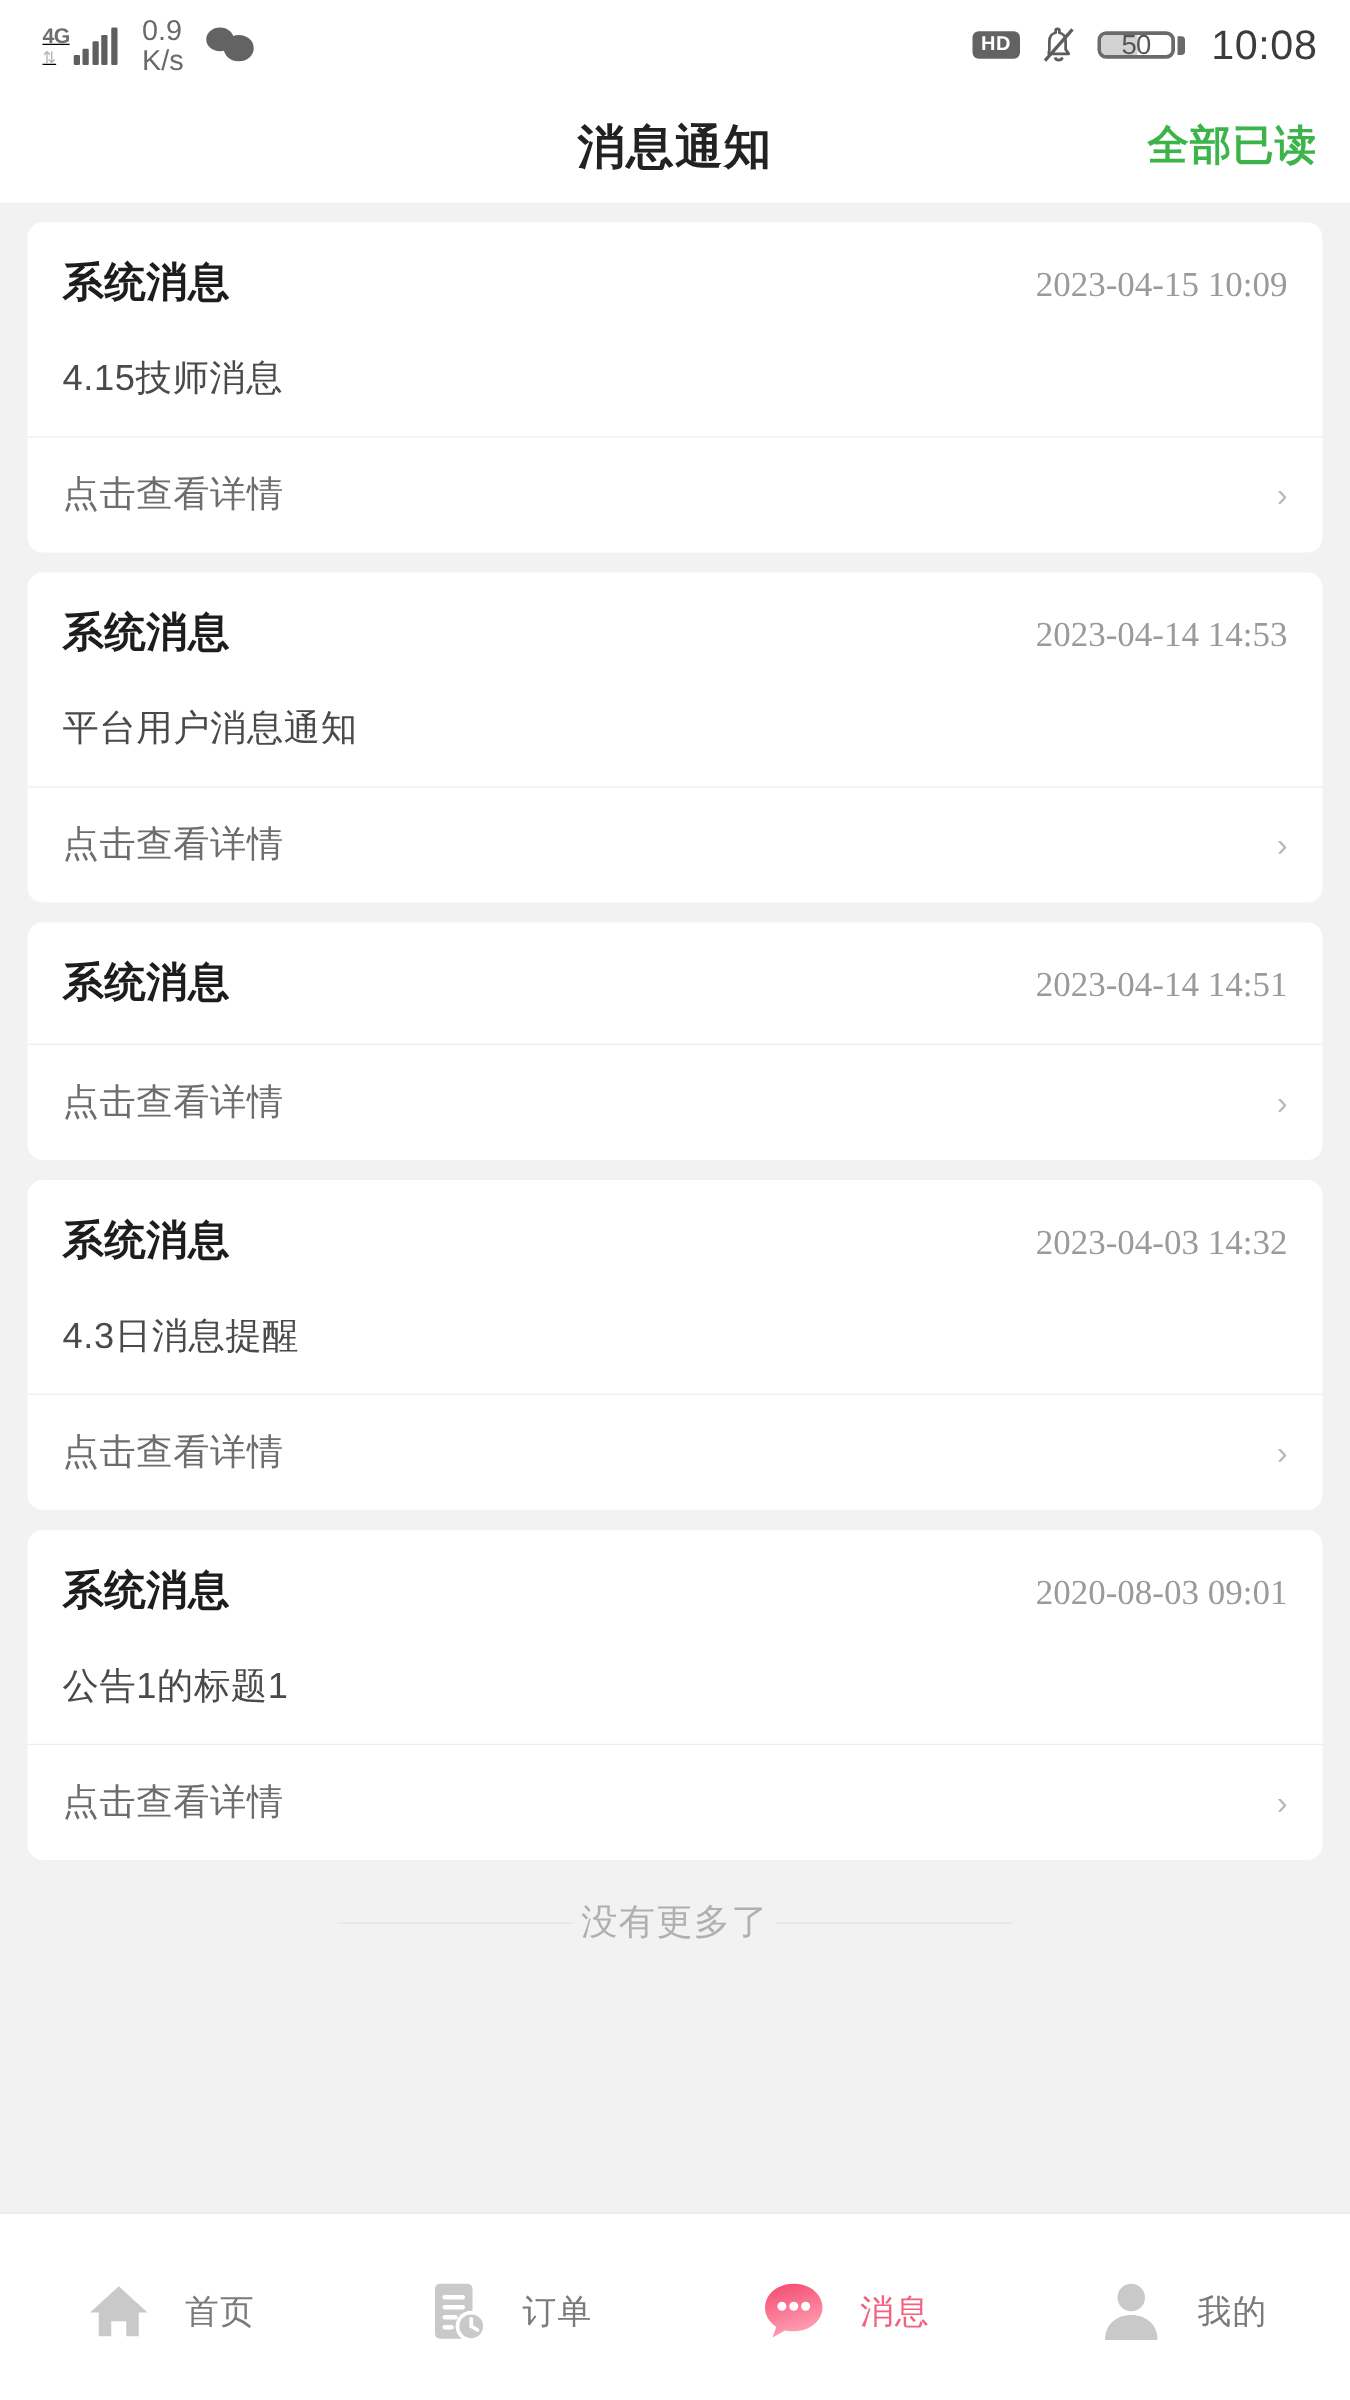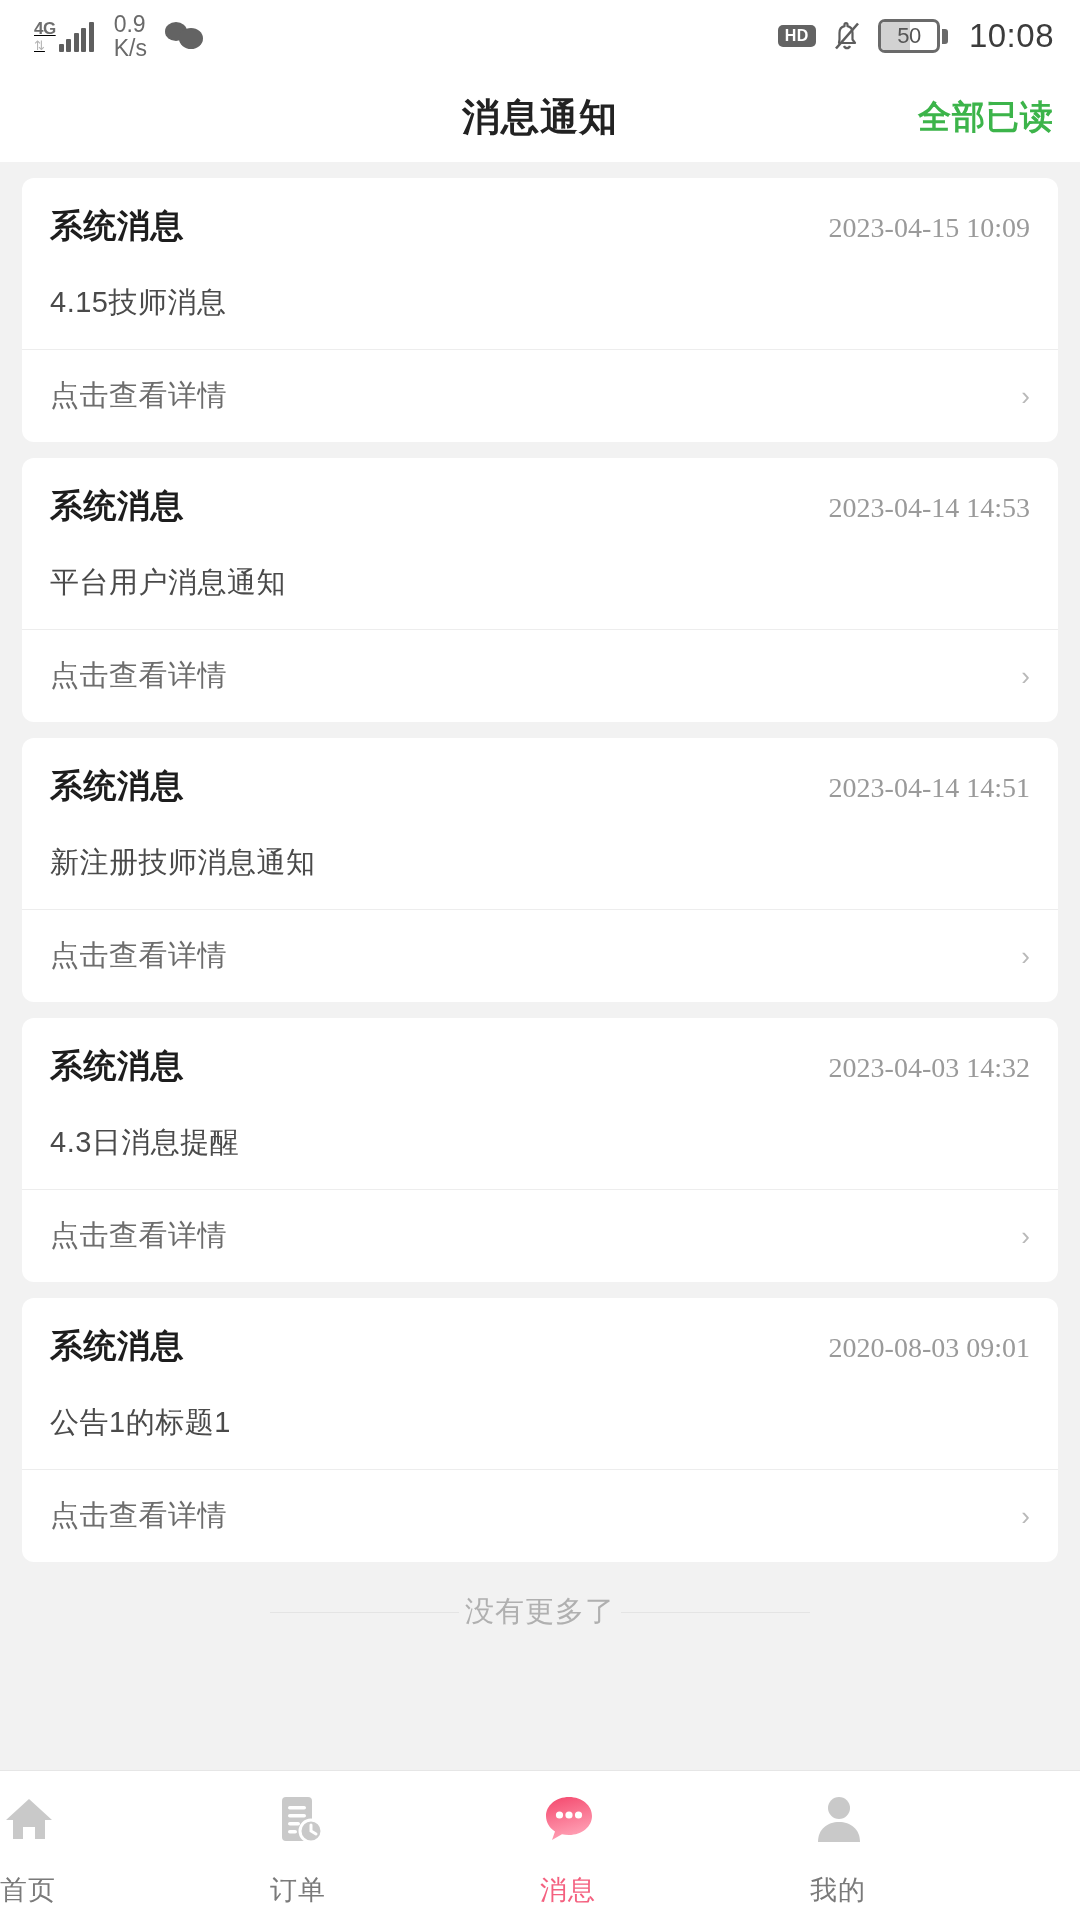--- a/index.html
+++ b/index.html
@@ -44,21 +44,21 @@
   .wechat .b2 { width:24px; height:21px; left:14px; top:6px; }
 
   .hd {
     background:#636363; color:#ffffff; font-size:16px; font-weight:700;
     border-radius:5px; padding:2px 7px; letter-spacing:.5px; line-height:1.15;
   }
   .bell { width:32px; height:34px; position:relative; }
   .bell svg { display:block; }
   .battery { display:flex; align-items:center; }
   .batt-body {
-    width:62px; height:34px; border:3px solid #6a6a6a; border-radius:7px;
+    width:62px; height:22px; border:3px solid #6a6a6a; border-radius:7px;
     position:relative; display:flex; align-items:center; justify-content:center;
     overflow:hidden;
   }
   .batt-fill { position:absolute; left:0; top:0; bottom:0; width:52%; background:#d2d2d2; }
   .batt-num { position:relative; font-size:22px; color:#555; font-weight:400; letter-spacing:-.5px; }
   .batt-cap { width:6px; height:15px; background:#6a6a6a; border-radius:0 3px 3px 0; margin-left:2px; }
   .clock { font-size:33px; color:#3c3c3c; letter-spacing:.5px; margin-left:6px; }
 
   
   .header {
@@ -102,22 +102,22 @@
   .end-line { flex:1 1 auto; height:1px; background:#e4e4e4; }
   .end-text { font-size:29px; color:#b0b0b0; letter-spacing:1px; white-space:nowrap; }
 
   
   .tabbar {
     flex:0 0 150px; height:150px; background:#ffffff;
     border-top:1px solid #e6e6e6;
     display:flex; align-items:stretch;
   }
   .tab {
-    flex:1 1 0; display:flex; flex-direction:column;
-    justify-content:center; gap:24px;
+    flex:1 1 0; display:flex; flex-direction:row;
+    align-items:center; justify-content:center; gap:24px;
     padding-top:6px;
   }
   .tab-icon { width:58px; height:58px; display:flex; align-items:center; justify-content:center; }
   .tab-label { font-size:27px; color:#7a7a7a; letter-spacing:1px; }
   .tab.active .tab-label { color:#f4607f; }
 </style>
 </head>
 <body>
 
 <div class="phone">
@@ -200,21 +200,20 @@
             <span class="foot-label">点击查看详情</span>
             <span class="chev">›</span>
           </div>
         </div>
         <div class="card">
           <div class="card-top">
             <div class="card-head">
               <span class="card-title">系统消息</span>
               <span class="card-time">2023-04-14 14:51</span>
             </div>
-            <div class="card-body">新注册技师消息通知</div>
           </div>
           <div class="card-sep"></div>
           <div class="card-foot">
             <span class="foot-label">点击查看详情</span>
             <span class="chev">›</span>
           </div>
         </div>
         <div class="card">
           <div class="card-top">
             <div class="card-head">

